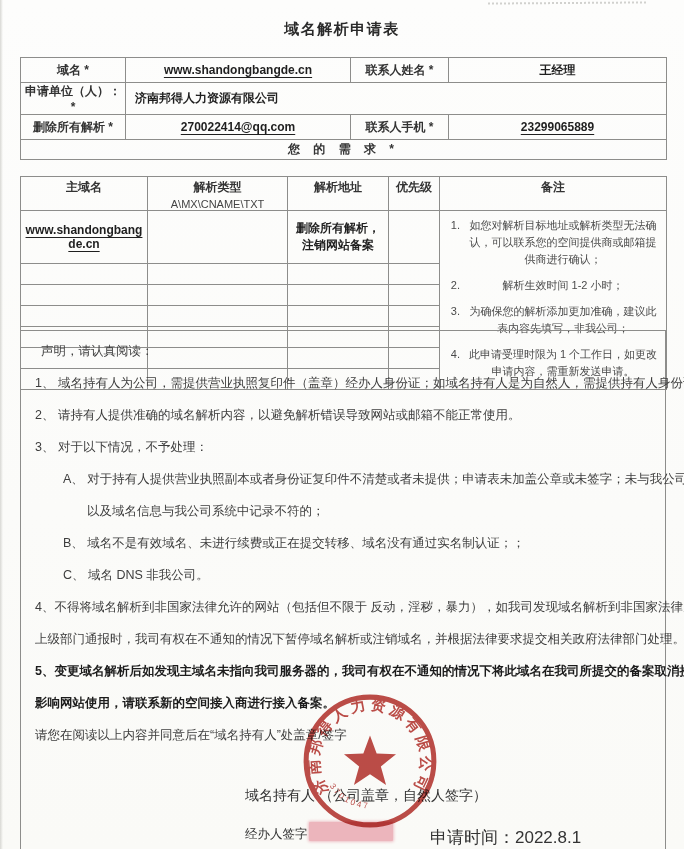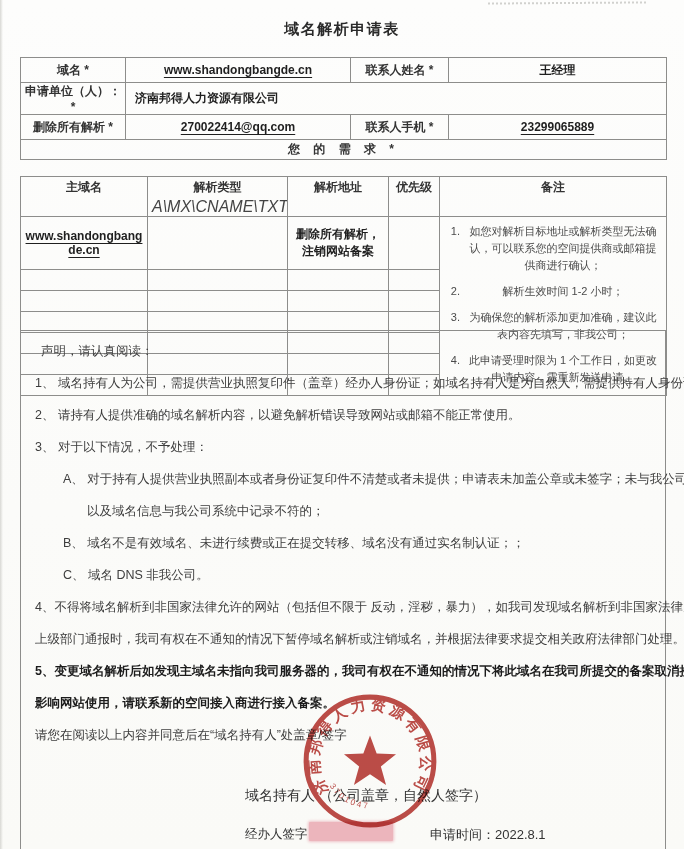--- a/index.html
+++ b/index.html
@@ -24,21 +24,21 @@
   .info-table td { font-size:12px; height:24px; text-align:center; }
   .lbl { font-weight:bold; color:#333; }
   .val { font-weight:bold; color:#1f1f1f; font-size:12.5px; }
   .u { text-decoration:underline; text-underline-offset:3px; }
   .left { text-align:left !important; padding-left:9px !important; }
   .needs-hdr { font-weight:bold; letter-spacing:5px; font-size:12px; height:19px !important; color:#333; }
 
   .needs-table { position:absolute; left:20px; top:146px; width:646px;margin-top:30px; }
   .needs-table th { font-size:12px; color:#333; padding-top:2px; vertical-align:top; font-weight:bold; }
   .needs-table td { font-size:12px; text-align:center; }
-  .th-sub { font-weight:normal; font-size:16px; color:#444; margin-top:2px;font-style:italic; }
+  .th-sub { font-weight:normal; font-size:11px; color:#444; margin-top:2px; }
   .row-main td { height:44px; }
   .row-empty td { height:17px; }
   .cell-domain { font-weight:bold; word-break:break-all; color:#1f1f1f;
     text-decoration:underline; text-underline-offset:3px; font-size:12.5px; }
   .cell-addr { font-weight:bold; color:#1f1f1f; }
   .cell-notes { vertical-align:top !important; text-align:right; padding:4px 6px 0 4px !important; }
   ol.notes { margin:2px 0 0; padding-left:19px; }
   ol.notes li { font-size:11px; color:#4a4a4a; line-height:1.55; margin-bottom:9px; padding-left:3px; }
 
   .decl { position:absolute; left:20px; top:330px; width:646px; height:525px;
@@ -46,21 +46,21 @@
   .dl { margin:0 0 18px; font-size:12.5px; line-height:14px; color:#3d3d3d; white-space:nowrap; }
   .dl.intro { padding-left:6px; }
   .dl.ind1 { padding-left:28px; }
   .dl.ind2 { padding-left:52px; }
   .dl.bold { font-weight:bold; color:#1c1c1c; }
 
   .holder-line { position:absolute; left:245px; top:787px; font-size:14px; color:#333; }
   .signer-label { position:absolute; left:245px; top:826px; font-size:12.5px; color:#333; }
   .censor { position:absolute; left:309px; top:822px; width:84px; height:19px;
     background:#ecb5bc; box-shadow:0 0 3px 1px #eec0c6; border-radius:1px; }
-  .apply-time { position:absolute; left:430px; top:826px; font-size:13px; color:#333; }
+  .apply-time { position:absolute; left:430px; top:826px; font-size:17px; color:#333; }
 
   .stamp { position:absolute; left:294px; top:688px; width:152px; height:146px;
     mix-blend-mode:multiply; opacity:.88; }
 </style>
 </head>
 <body>
 
 <div class="page">
   <div class="scan-edge"></div>
   <div class="artifact"></div>

